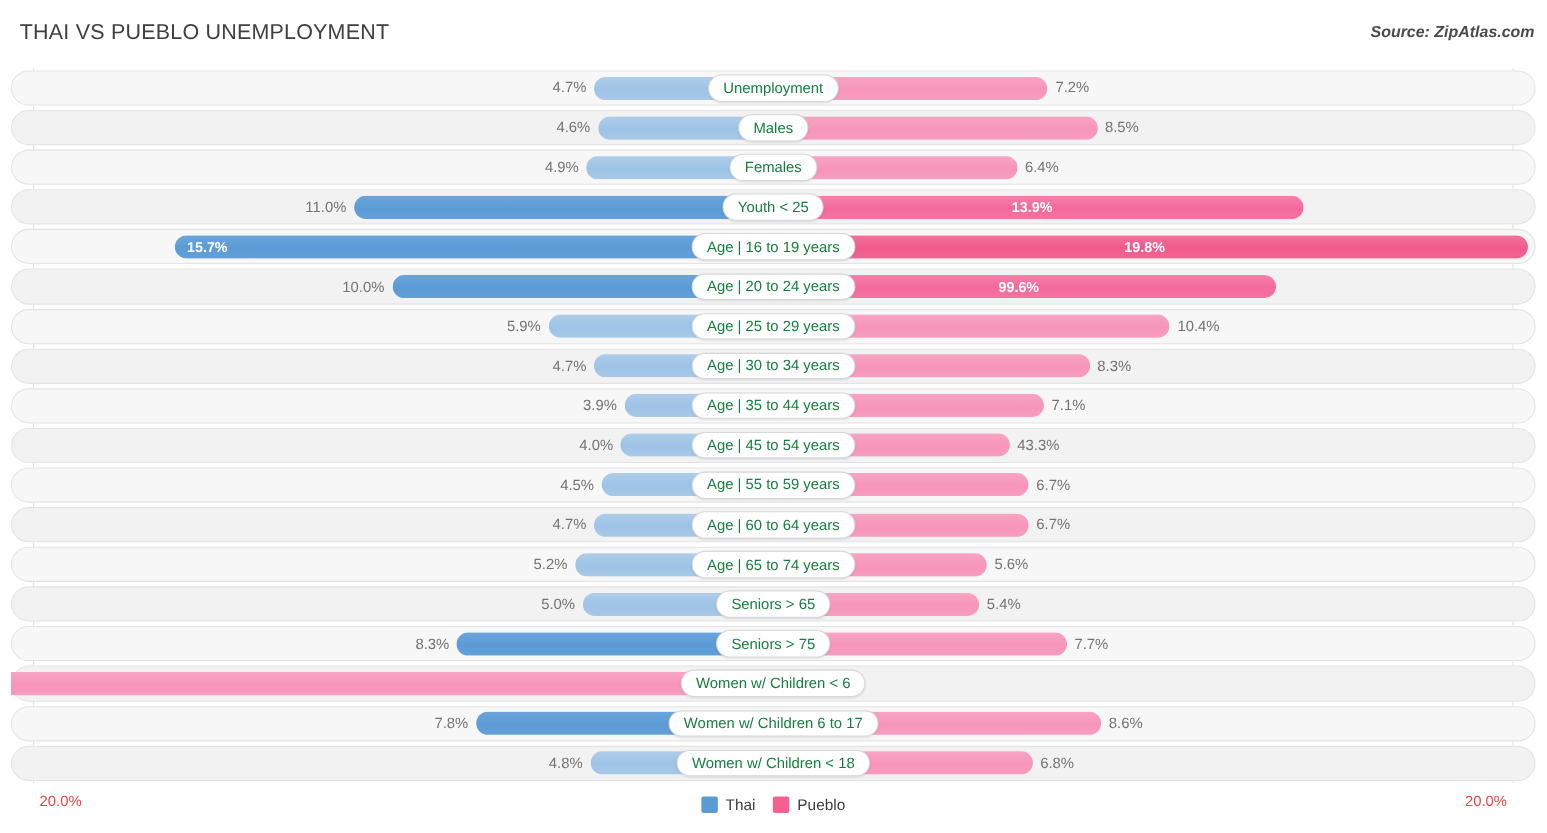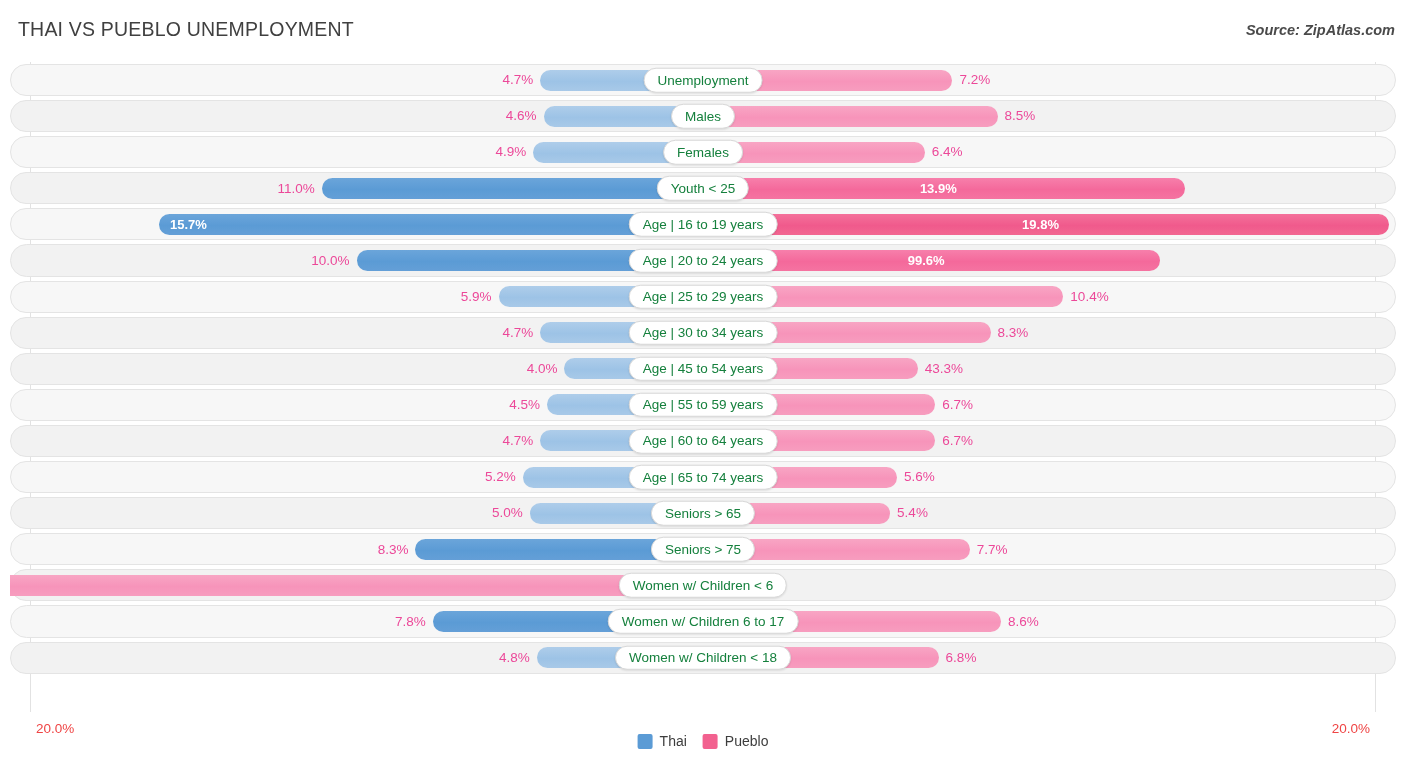--- a/index.html
+++ b/index.html
@@ -126,21 +126,21 @@
     background: #f2618f;
     background-image: linear-gradient(to bottom, #f4719b 0%, #f05a8c 55%, #f26691 100%);
   }
   .bar.pink.mid {
     background: #f56f9f;
     background-image: linear-gradient(to bottom, #f77fab 0%, #f4699b 55%, #f573a1 100%);
   }
 
   .val {
     font-size: 13.5px;
-    color: #ec4899;
+    color: #737373;
     white-space: nowrap;
     line-height: 1;
   }
   .val.outside-left  { margin-right: 7px; }
   .val.outside-right { margin-left: 7px; }
   .val.inside {
     color: #ffffff;
     font-weight: bold;
     font-size: 13px;
   }
@@ -175,21 +175,21 @@
     top: 9px;
     font-size: 13.5px;
     color: #ef4444;
   }
   .axis-max.left  { left: 36px; }
   .axis-max.right { right: 36px; }
 
   .legend {
     position: absolute;
     left: 50%;
-    top: 21px;
+    top: 11px;
     transform: translateX(-50%);
     display: flex;
     align-items: center;
     gap: 16px;
     white-space: nowrap;
   }
   .legend-item {
     display: flex;
     align-items: center;
     gap: 7px;
@@ -325,20 +325,34 @@
           <div class="half left">
             <span class="val outside-left">4.7%</span>
             <div class="bar blue" style="width: 23.5%;"></div>
           </div>
           <div class="half right">
             <div class="bar pink" style="width: 41.5%;"></div>
             <span class="val outside-right">8.3%</span>
           </div>
         </div>
         <div class="center-label">Age | 30 to 34 years</div>
+      </div>
+      <div class="row">
+        <div class="track"></div>
+        <div class="halves">
+          <div class="half left">
+            <span class="val outside-left">3.9%</span>
+            <div class="bar blue" style="width: 19.5%;"></div>
+          </div>
+          <div class="half right">
+            <div class="bar pink" style="width: 35.5%;"></div>
+            <span class="val outside-right">7.1%</span>
+          </div>
+        </div>
+        <div class="center-label">Age | 35 to 44 years</div>
       </div>
       <div class="row alt">
         <div class="track"></div>
         <div class="halves">
           <div class="half left">
             <span class="val outside-left">4.0%</span>
             <div class="bar blue" style="width: 20%;"></div>
           </div>
           <div class="half right">
             <div class="bar pink" style="width: 31%;"></div>

